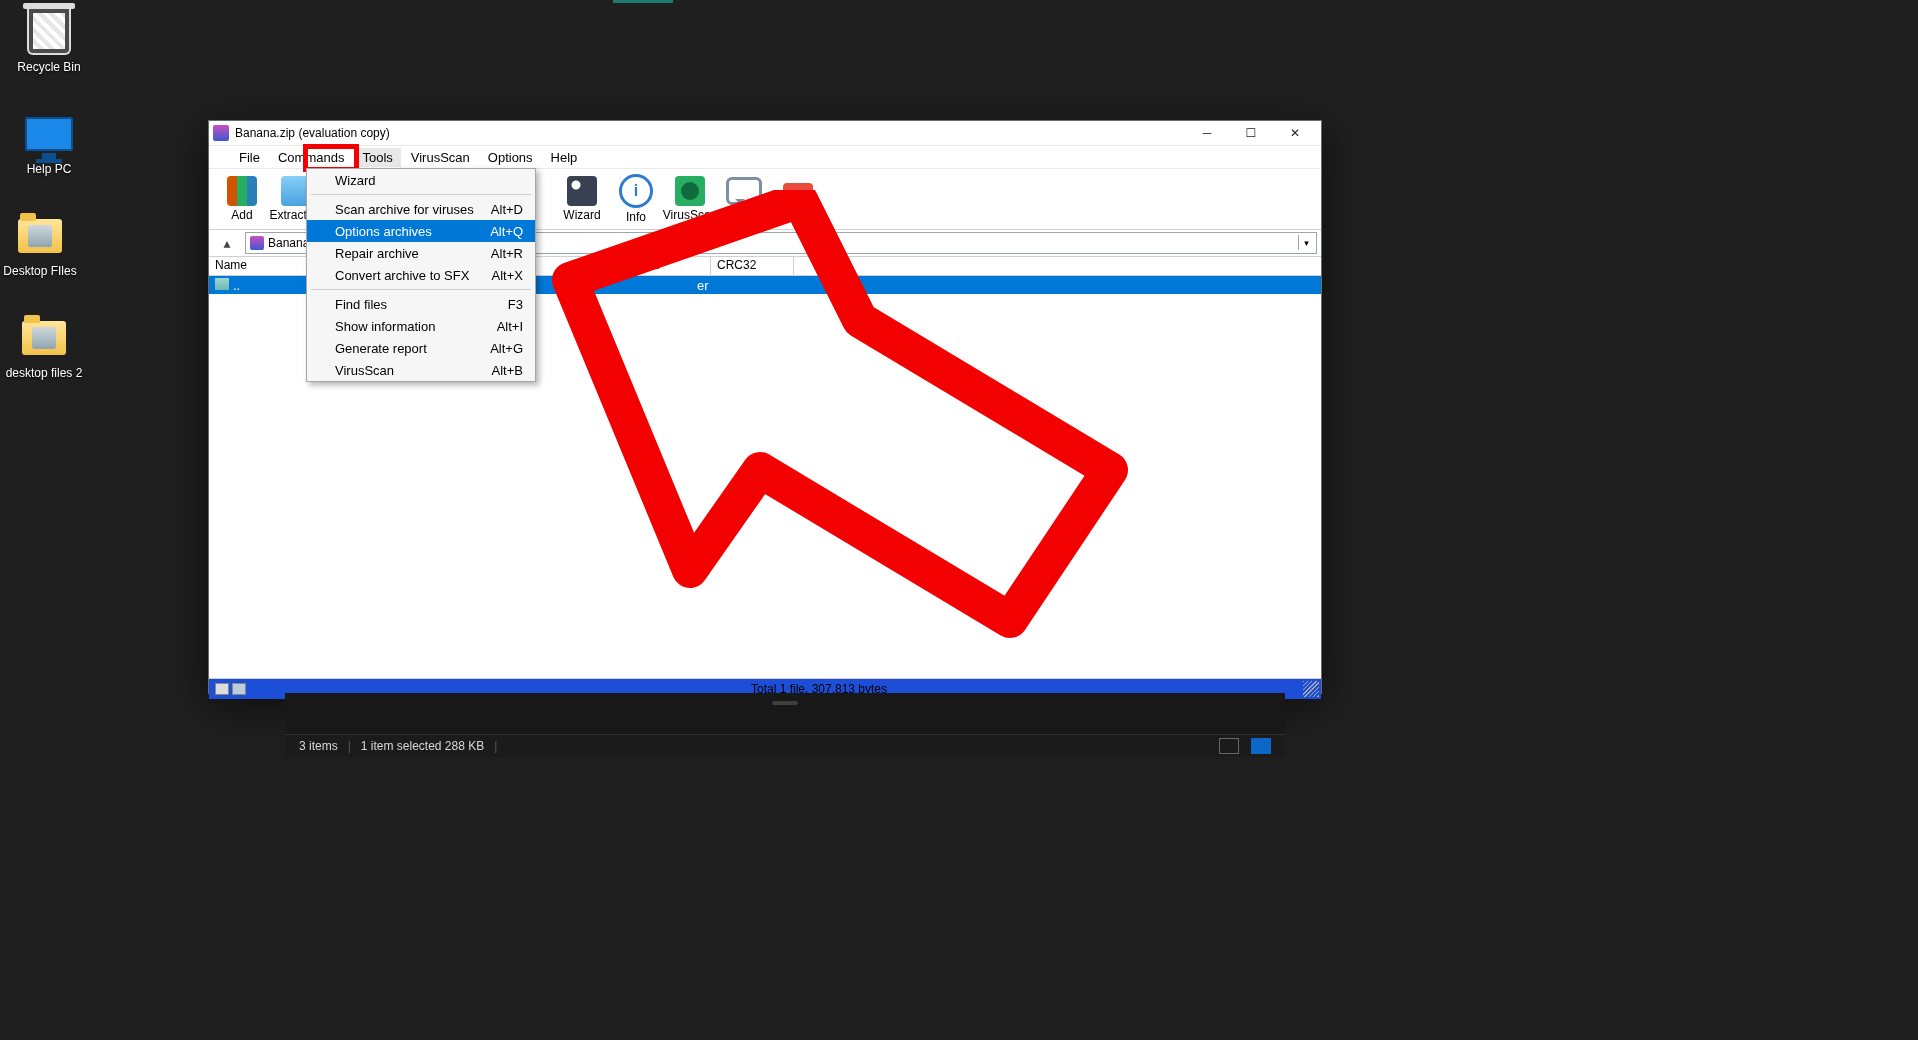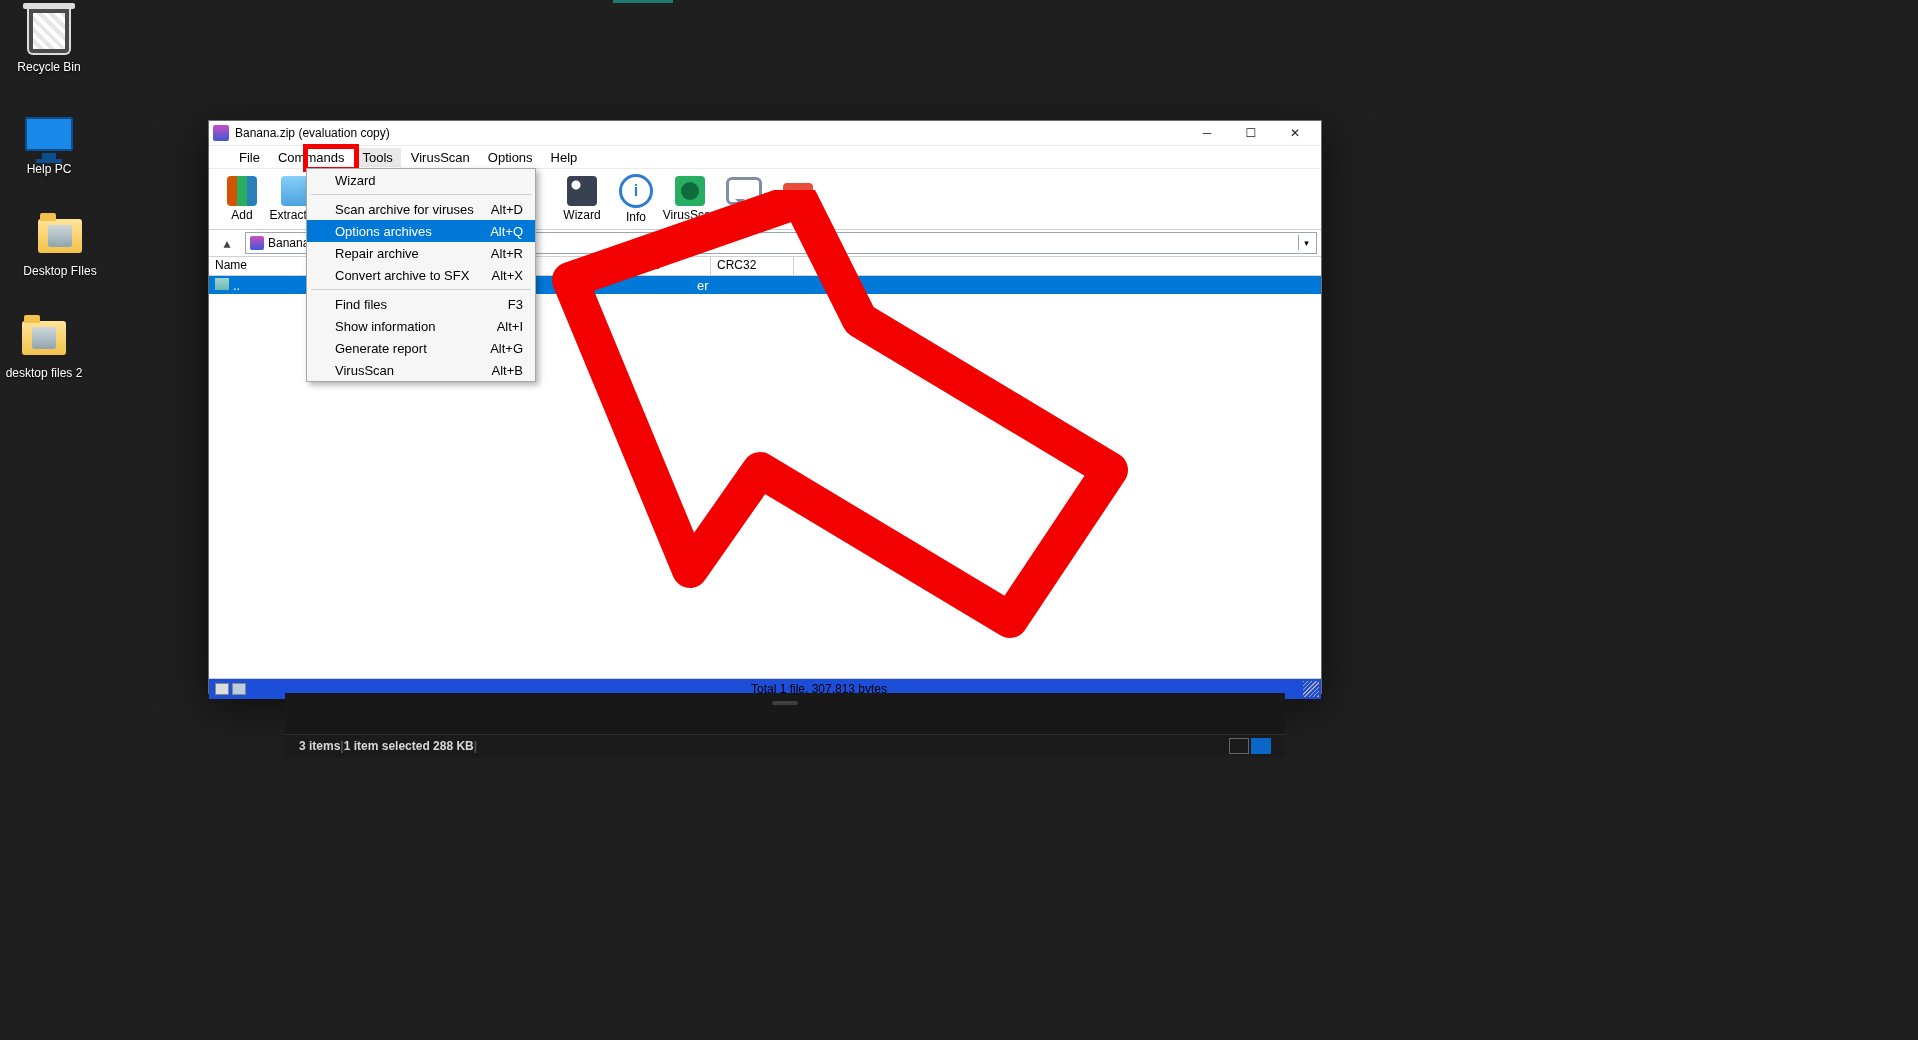--- a/index.html
+++ b/index.html
@@ -65,21 +65,21 @@
   .menu{position:absolute;left:306px;top:168px;width:228px;background:#f6f6f6;border:1px solid #a7a7a7;box-shadow:3px 3px 6px rgba(0,0,0,0.3);font-size:13px;z-index:50;}
   .menu .item{height:22px;display:flex;align-items:center;justify-content:space-between;padding:0 12px 0 28px;}
   .menu .item:hover,.menu .item.hl{background:#0078d7;color:#fff;}
   .menu .sep{height:1px;background:#cfcfcf;margin:3px 4px;}
   
   .redbox{position:absolute;border:5px solid #f30000;z-index:40;}
   .arrowwrap{position:absolute;left:540px;top:190px;z-index:60;}
   
   .explbar{position:absolute;left:285px;top:693px;width:1000px;height:64px;background:#181818;}
   .explbar .grab{position:absolute;left:50%;top:8px;transform:translateX(-50%);width:26px;height:4px;background:#3f3f3f;border-radius:2px;}
-  .explbar .esb{position:absolute;left:0;right:0;bottom:0;height:22px;background:#1b1b1b;border-top:1px solid #303030;color:#d8d8d8;font-size:12px;display:flex;align-items:center;padding:0 14px;font-weight:bold;}
+  .explbar .esb{position:absolute;left:0;right:0;bottom:0;height:22px;background:#1b1b1b;border-top:1px solid #303030;color:#d8d8d8;font-size:12px;display:flex;align-items:center;padding:0 14px;gap:10px;}
   .explbar .pipe{color:#555;}
   .explbar .viewbtn{width:18px;height:14px;border:1px solid #666;margin-left:2px;}
   .explbar .viewbtn.active{background:#0b67c5;border-color:#0b67c5;}
   
   .topaccent{position:absolute;left:613px;top:0;width:60px;height:3px;background:#1f7a6f;}
 </style>
 </head>
 <body>
 
 <div class="desktop">
@@ -92,21 +92,21 @@
         </div>
       </div>
     <div class="label">Recycle Bin</div>
   </div>
   <div class="dicon" style="left:9px;top:110px;">
     <div class="glyph">
         <div class="monitor"></div>
       </div>
     <div class="label">Help PC</div>
   </div>
-  <div class="dicon" style="left:20px;top:212px;">
+  <div class="dicon" style="left:0;top:212px;">
     <div class="glyph">
         <div class="folder inner"></div>
       </div>
     <div class="label">Desktop FIles</div>
   </div>
   <div class="dicon" style="left:4px;top:314px;">
     <div class="glyph">
         <div class="folder inner"></div>
       </div>
     <div class="label">desktop files 2</div>

